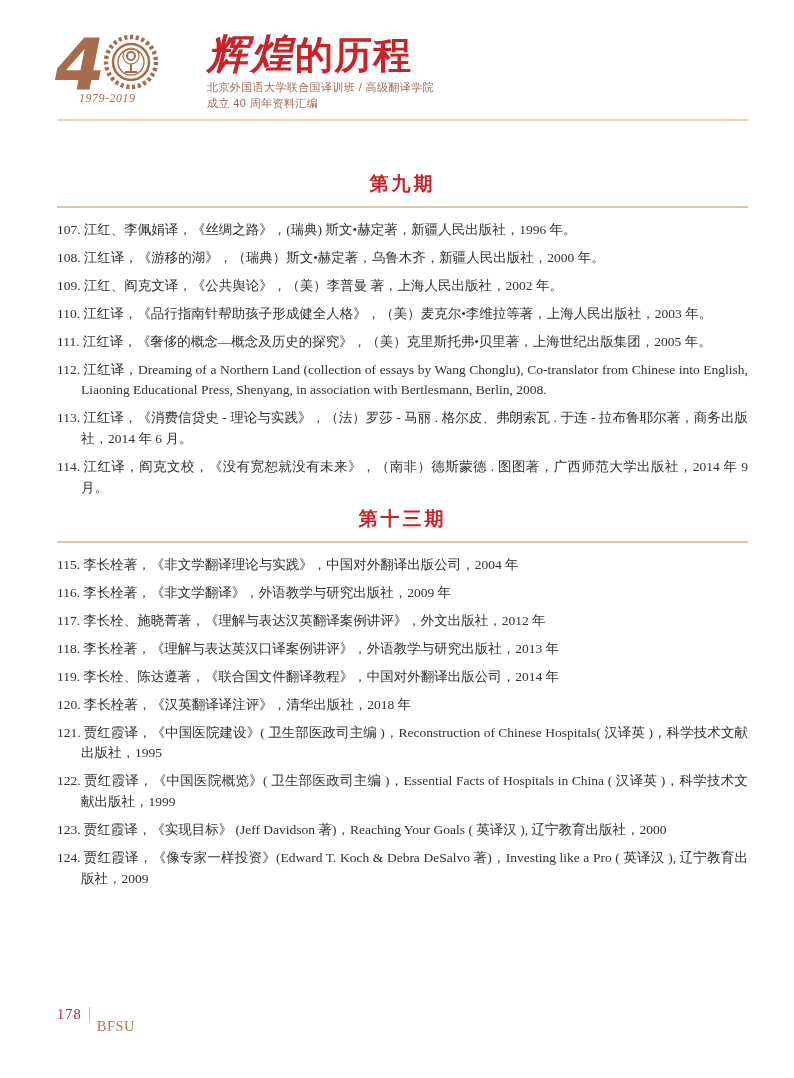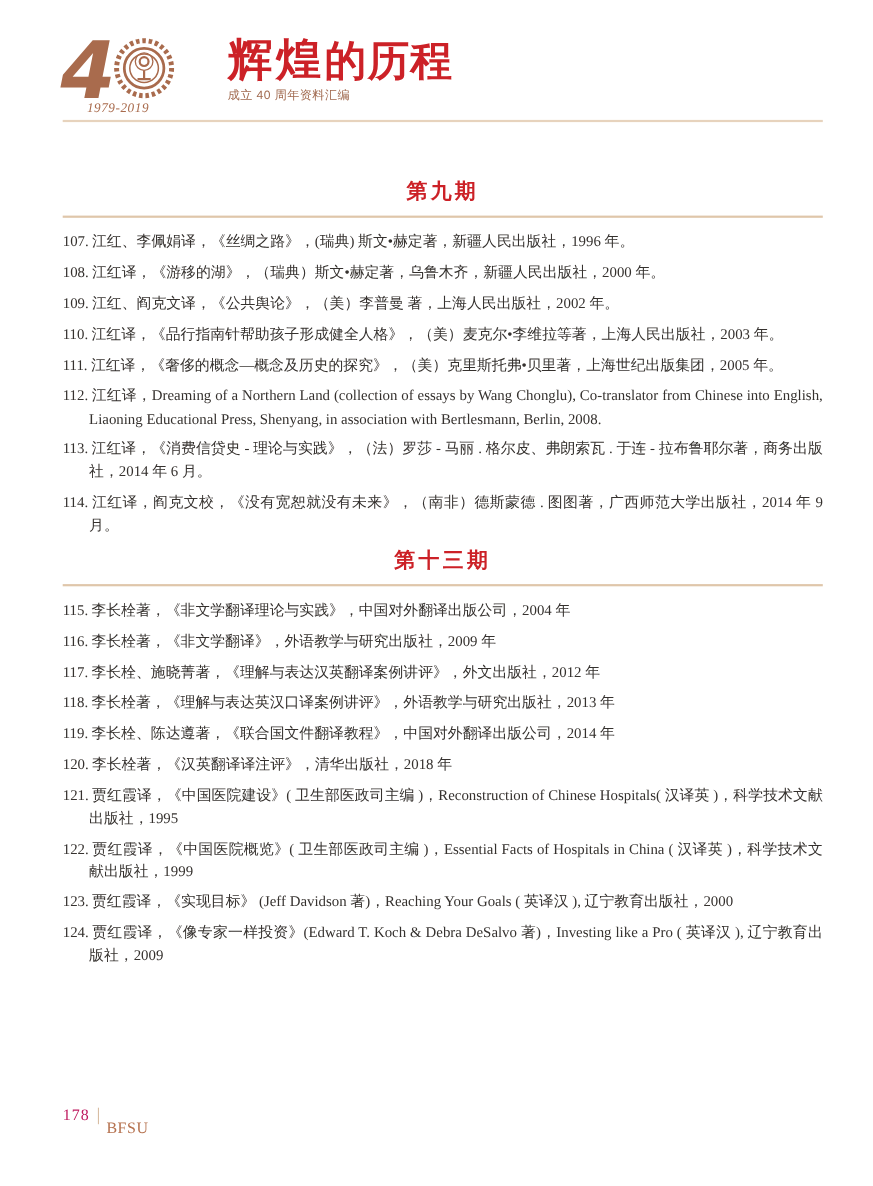--- a/index.html
+++ b/index.html
@@ -26,21 +26,21 @@
   .emblem { position:absolute; left:46px; top:-2px; }
   .years {
     position:absolute; left:22px; bottom:-4px;
     font-style:italic; font-size:12px; color:#a96b4d;
     text-shadow:-1px 0 0 #fff, 1px 0 0 #fff, 0 1px 0 #fff, 0 -1px 0 #fff;
     letter-spacing:0.5px;
   }
   .logo-words { padding-top:0; margin-left:10px; }
   .logo-title { color:#cc2127; line-height:0.9; white-space:nowrap; }
   .logo-title .script {
-    font-size:41px; font-weight:bold; 
+    font-size:41px; font-weight:bold; font-style:italic;
     font-family:"DejaVu Serif","Liberation Serif",serif; letter-spacing:3px;
   }
   .logo-title .rest { font-size:38px; font-weight:bold; letter-spacing:1px; }
   .logo-sub {
     margin-top:6px; color:#a0694e; font-size:11px;
     font-family:"Liberation Sans","DejaVu Sans",sans-serif;
     line-height:1.5; letter-spacing:0.4px;
   }
   .masthead-rule { margin-top:7px; border-top:2px solid #e7d3bd; }
 
@@ -87,20 +87,21 @@
           <line x1="28" y1="30" x2="28" y2="38" stroke="#a96b4d" stroke-width="2"></line>
           <line x1="22" y1="38" x2="34" y2="38" stroke="#a96b4d" stroke-width="2"></line>
         </svg>
         <span class="years">1979-2019</span>
       </div>
       <div class="logo-words">
         <div class="logo-title">
           <span class="script">辉煌</span><span class="rest">的历程</span>
         </div>
         <div class="logo-sub">
+          <div>北京外国语大学联合国译训班 / 高级翻译学院</div>
           <div>成立 40 周年资料汇编</div>
         </div>
       </div>
     </div>
     <div class="masthead-rule"></div>
   </header>
 
   <main>
 
     <section>

